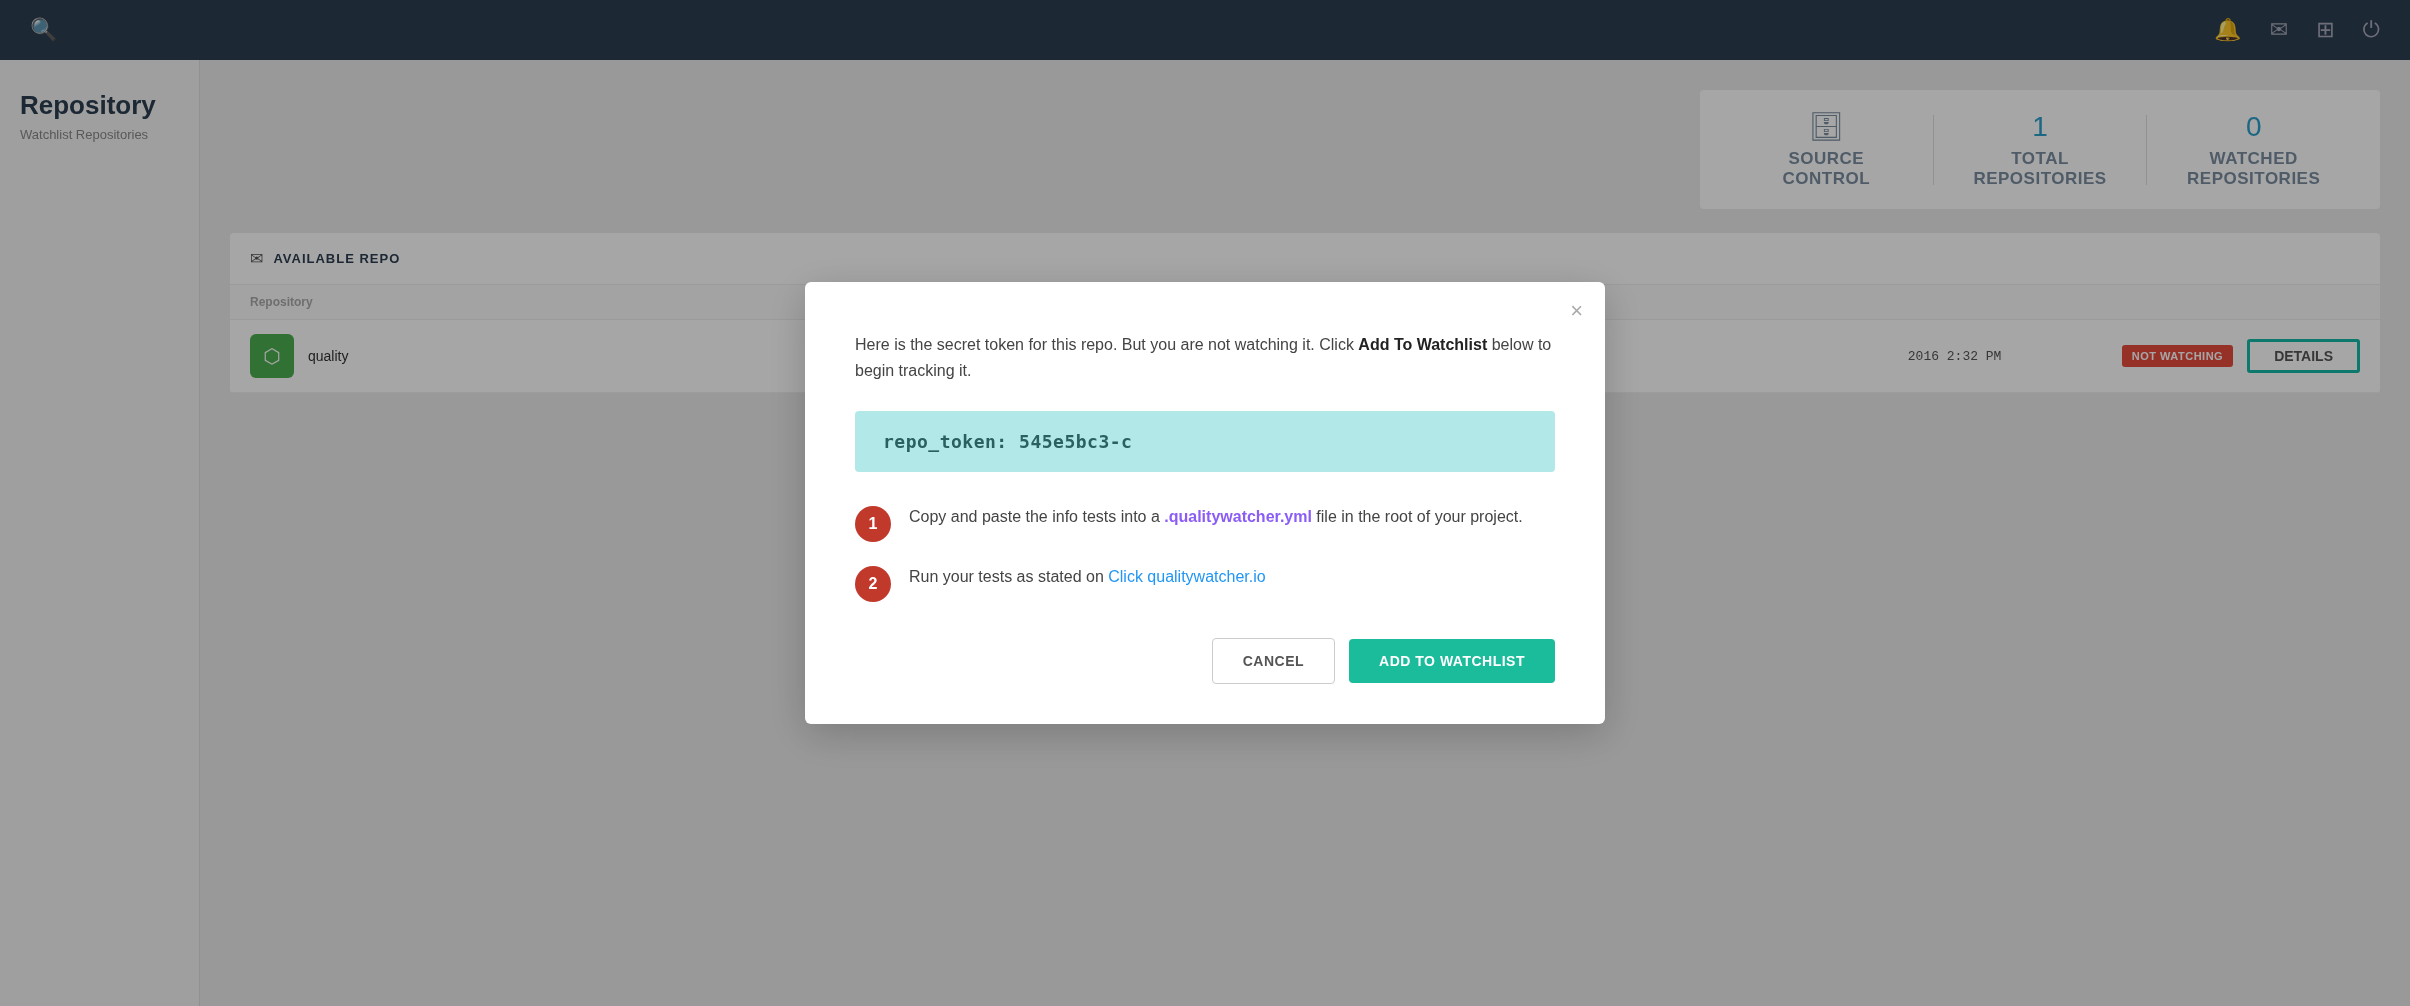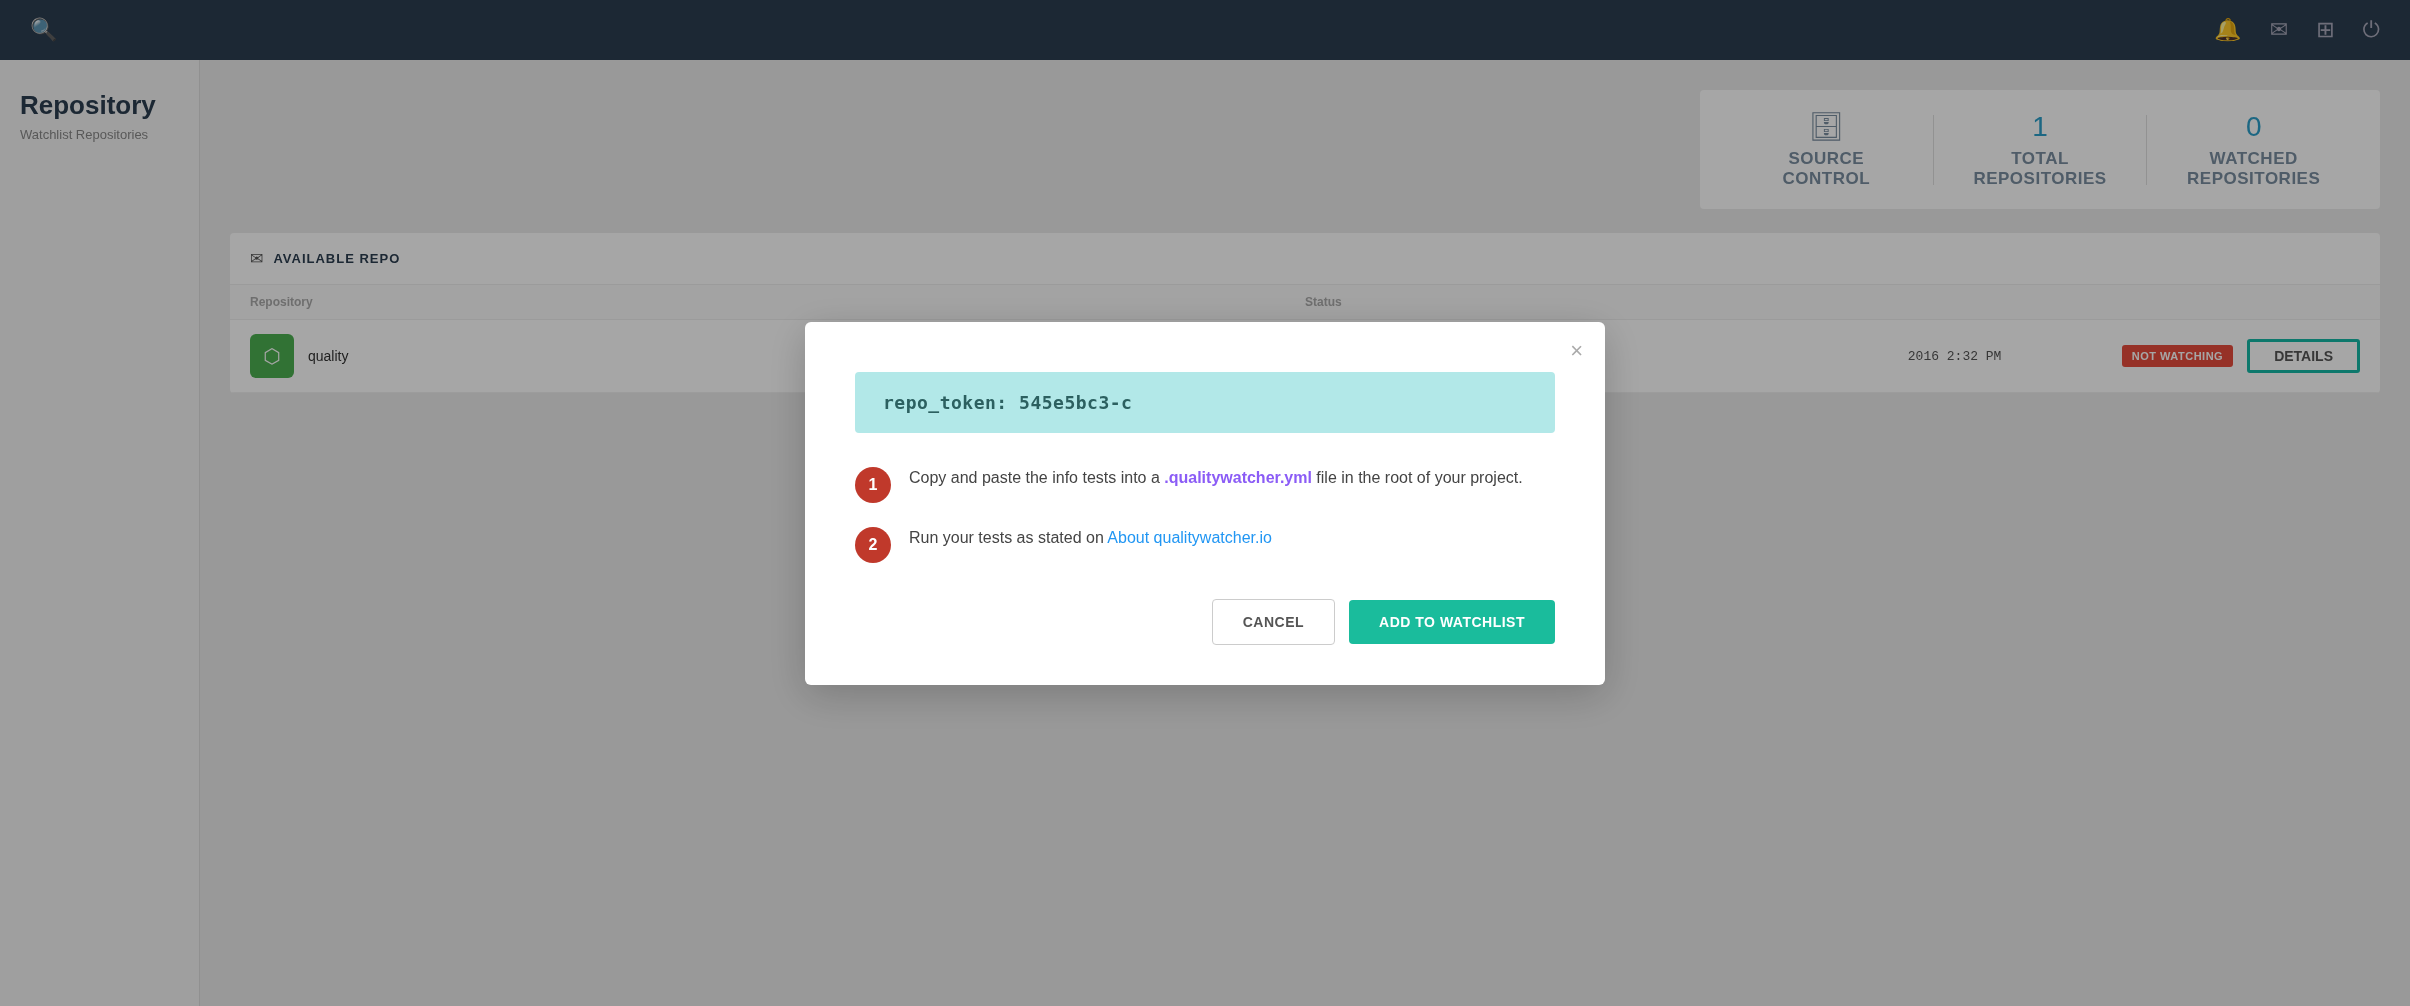--- a/index.html
+++ b/index.html
@@ -371,34 +371,37 @@
       </div>
     </div>
 
   </main>
 </div>
 
 <div class="overlay">
   <div class="modal">
     <button class="modal-close">×</button>
 
+    <p class="modal-description">
+      <span>Here is the secret token for this repo. But you are not watching it. Click </span><strong>Add To Watchlist</strong><span> below to begin tracking it.</span>
+    </p>
 
     <div class="token-box">repo_token: 545e5bc3-c</div>
 
     <div class="steps">
       <div class="step">
         <div class="step-number">1</div>
         <div class="step-text">
           <span>Copy and paste the info tests into a </span><span class="file-name">.qualitywatcher.yml</span><span> file in the root of your project.</span>
         </div>
       </div>
       <div class="step">
         <div class="step-number">2</div>
         <div class="step-text">
-          <span>Run your tests as stated on </span><a href="#">About qualitywatcher.io</a>
+          <span>Run your tests as stated on </span><a href="#">Click qualitywatcher.io</a>
         </div>
       </div>
     </div>
 
     <div class="modal-footer">
       <button class="btn-cancel">CANCEL</button>
       <button class="btn-add">ADD TO WATCHLIST</button>
     </div>
   </div>
 </div>

